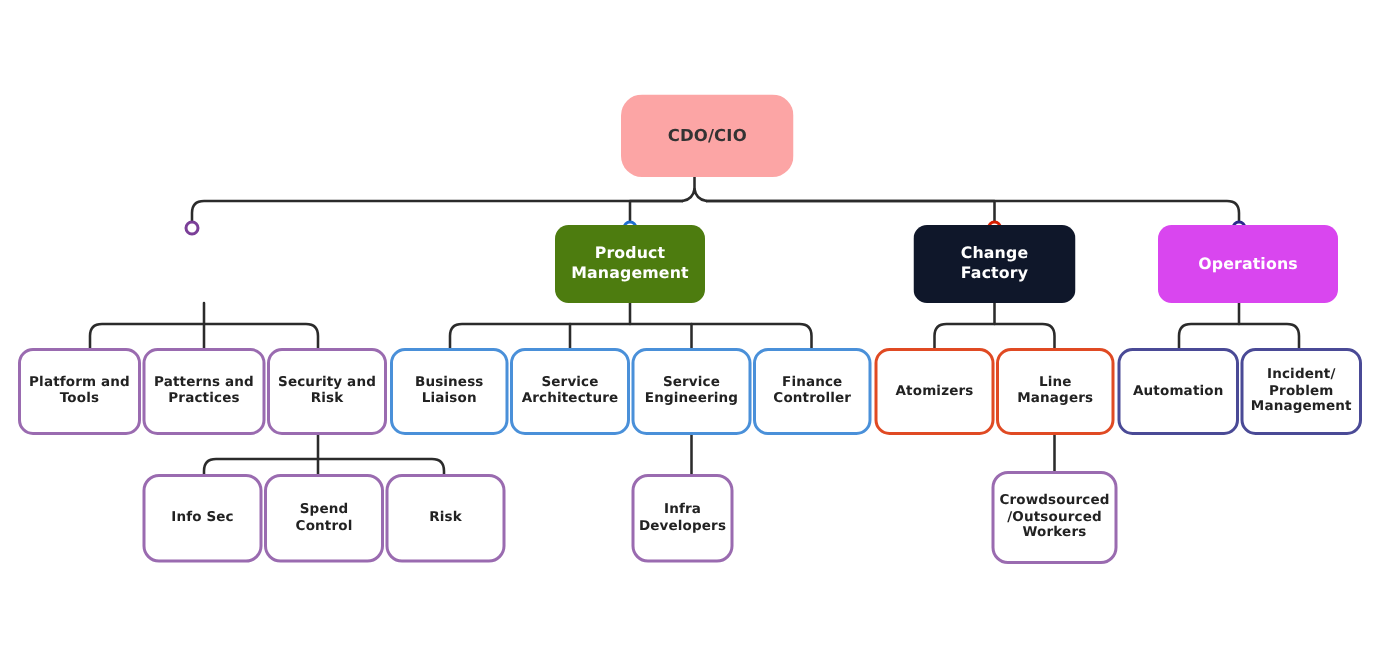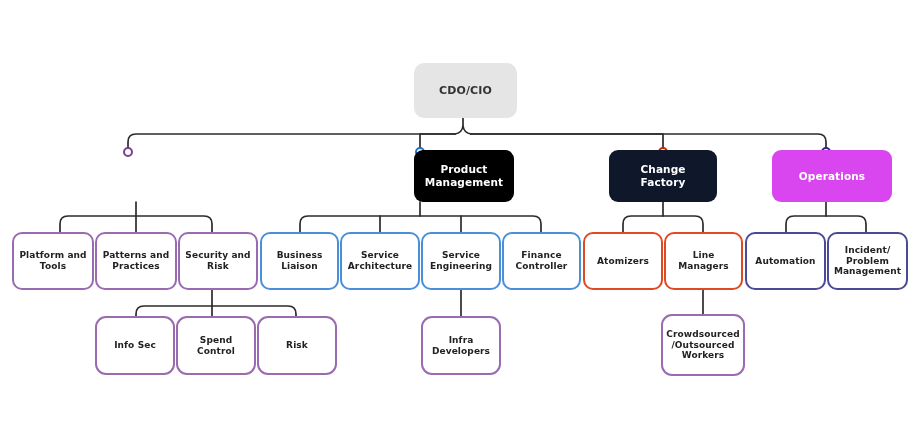--- a/index.html
+++ b/index.html
@@ -88,23 +88,23 @@
     </g>
 
     <g>
       <circle cx="128" cy="152" r="4" fill="#ffffff" stroke="#7b3f98" stroke-width="2"></circle>
       <circle cx="420" cy="152" r="4" fill="#ffffff" stroke="#1f6fd0" stroke-width="2"></circle>
       <circle cx="663" cy="152" r="4" fill="#ffffff" stroke="#d81f00" stroke-width="2"></circle>
       <circle cx="826" cy="152" r="4" fill="#ffffff" stroke="#2a2a8c" stroke-width="2"></circle>
     </g>
   </svg>
 
-  <div class="node root" style="left:414px;top:63px;width:103px;height:55px;background:#e5e5e5;">CDO/CIO</div>
+  <div class="node root" style="left:414px;top:63px;width:115px;height:55px;background:#fca5a5;border-radius:14px;">CDO/CIO</div>
 
-  <div class="node fill" style="left:370px;top:150px;width:100px;height:52px;background:#000000;margin-left:44px;">Product
+  <div class="node fill" style="left:370px;top:150px;width:100px;height:52px;background:#4d7c0f;">Product
 Management</div>
   <div class="node fill" style="left:609px;top:150px;width:108px;height:52px;background:#0f172a;">Change
 Factory</div>
   <div class="node fill" style="left:772px;top:150px;width:120px;height:52px;background:#d946ef;">Operations</div>
 
   <div class="node outline" style="left:12px;top:232px;width:82px;height:58px;border-color:#9a6bb0;">Platform and
 Tools</div>
   <div class="node outline" style="left:95px;top:232px;width:82px;height:58px;border-color:#9a6bb0;">Patterns and
 Practices</div>
   <div class="node outline" style="left:178px;top:232px;width:80px;height:58px;border-color:#9a6bb0;">Security and
@@ -125,19 +125,19 @@
   <div class="node outline" style="left:664px;top:232px;width:79px;height:58px;border-color:#e04a23;">Line
 Managers</div>
   <div class="node outline" style="left:827px;top:232px;width:81px;height:58px;border-color:#4a4a96;">Incident/
 Problem
 Management</div>
 
   <div class="node outline lvl4" style="left:95px;top:316px;width:80px;height:59px;border-color:#9a6bb0;">Info Sec</div>
   <div class="node outline lvl4" style="left:176px;top:316px;width:80px;height:59px;border-color:#9a6bb0;">Spend
 Control</div>
   <div class="node outline lvl4" style="left:257px;top:316px;width:80px;height:59px;border-color:#9a6bb0;">Risk</div>
-  <div class="node outline lvl4" style="left:421px;top:316px;width:80px;height:59px;border-color:#9a6bb0;">Infra
+  <div class="node outline lvl4" style="left:421px;top:316px;width:68px;height:59px;border-color:#9a6bb0;">Infra
 Developers</div>
   <div class="node outline lvl4" style="left:661px;top:314px;width:84px;height:62px;border-color:#9a6bb0;">Crowdsourced
 /Outsourced
 Workers</div>
 
 </div>
 
 </body></html>

